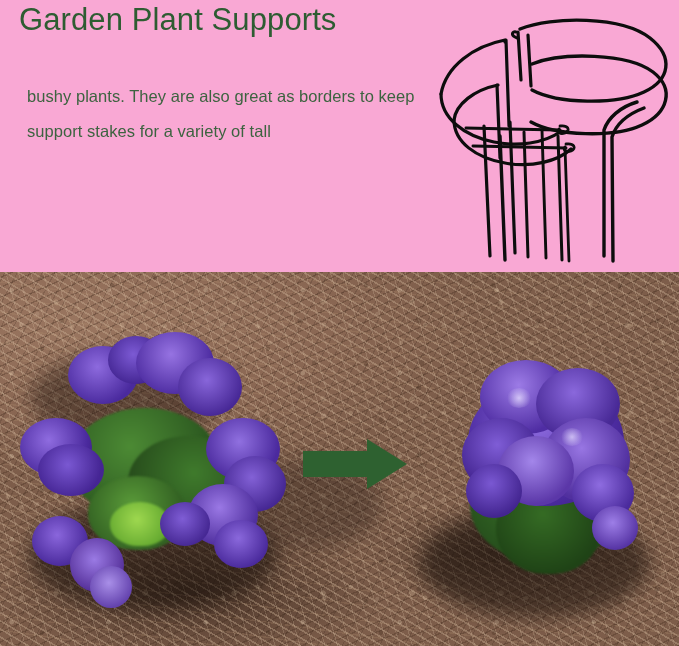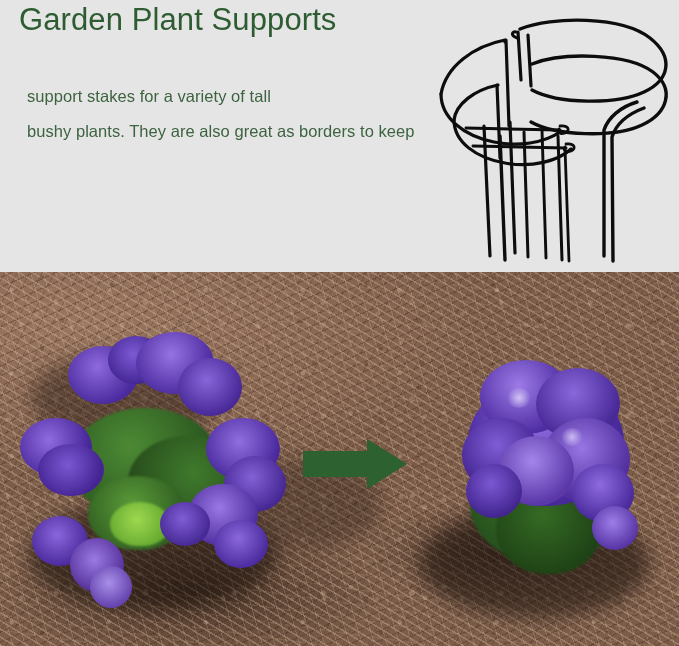--- a/index.html
+++ b/index.html
@@ -18,21 +18,21 @@
     overflow: hidden;
     background: #ffffff;
   }
 
   
   #info-panel {
     position: absolute;
     left: 0; top: 0;
     width: 679px;
     height: 328px;
-    background: #e5e5e5;
+    background: #f9a8d4;
     overflow: hidden;
     text-decoration: underline;
   }
   #page-title {
     position: absolute;
     left: 19px;
     top: 2px;
     font-size: 31px;
     font-weight: 400;
     letter-spacing: 0.1px;
@@ -144,22 +144,22 @@
 </head>
 <body>
 
 <div id="page">
 
   <div id="info-panel">
 
     <div id="page-title">Garden Plant Supports</div>
 
     <div id="description">
+      <div class="desc-line">bushy plants. They are also great as borders to keep</div>
       <div class="desc-line">support stakes for a variety of tall</div>
-      <div class="desc-line">bushy plants. They are also great as borders to keep</div>
     </div>
 
     <div id="support-illustration">
       <svg width="247" height="256" viewBox="0 0 247 256" xmlns="http://www.w3.org/2000/svg">
         <g fill="none" stroke="#0d0d0d" stroke-linecap="round" stroke-linejoin="round">
 
           <path d="M88 21 C120 8 190 8 218 30 C242 49 238 72 212 84 C184 97 126 96 100 82" stroke-width="3.4"></path>
 
           <path d="M100 56 C130 44 196 45 221 64 C243 81 236 105 210 117 C182 130 124 128 99 114" stroke-width="3.4"></path>
 

